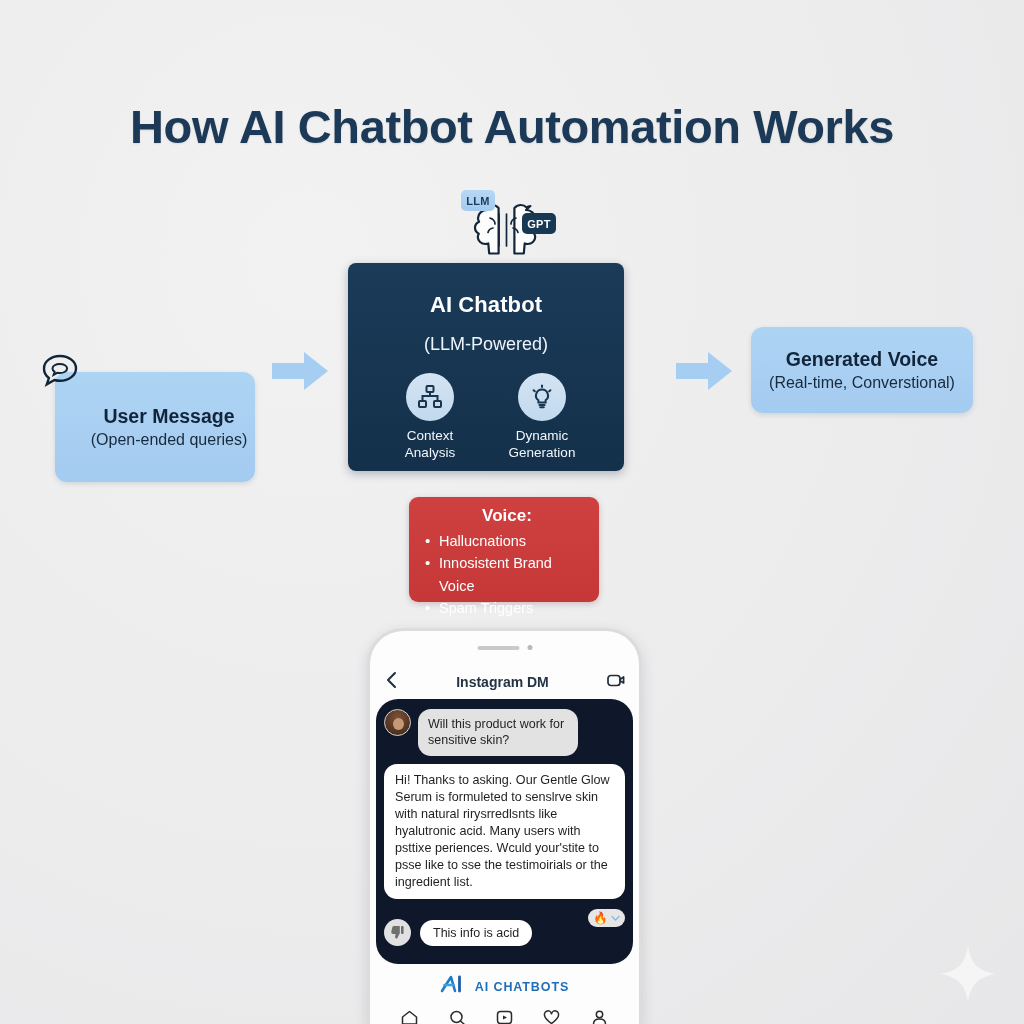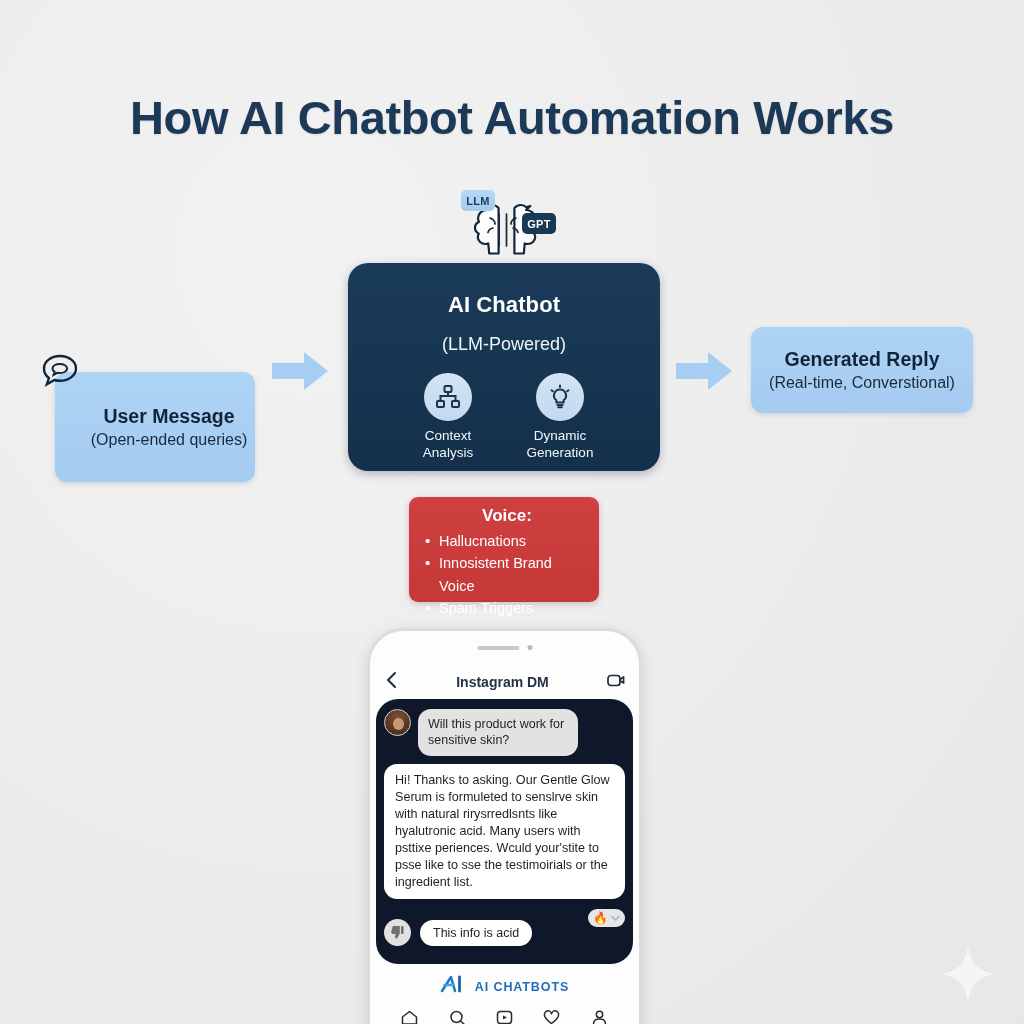--- a/index.html
+++ b/index.html
@@ -8,21 +8,21 @@
     font-family: "Liberation Sans", sans-serif;
     background: radial-gradient(ellipse at 30% 25%, #f2f2f3 0%, #ececed 55%, #e7e7e9 100%);
     position: relative;
     overflow: hidden;
     color: #1b2a3a;
   }
 
   
   .title {
     position: absolute;
-    top: 90px; left: 0; width: 1024px;
+    top: 99px; left: 0; width: 1024px;
     text-align: center;
     font-size: 47px;
     font-weight: 700;
     letter-spacing: -0.4px;
     color: #1c3a57;
     text-shadow: 0 1px 2px rgba(0,0,0,0.10);
   }
 
   
   .flow-box {
@@ -51,22 +51,22 @@
 
   
   .arrow { position: absolute; }
   #arrow-left  { left: 272px; top: 350px; }
   #arrow-right { left: 676px; top: 350px; }
 
   
   #card-chatbot {
     position: absolute;
     left: 348px; top: 263px;
-    width: 312px; height: 208px;
-    border-radius: 20px;
+    width: 276px; height: 208px;
+    border-radius: 8px;
     background: linear-gradient(180deg,#1a3b59 0%, #14304a 100%);
     box-shadow: 0 3px 10px rgba(10,25,45,0.28);
     color: #ffffff;
   }
   #card-chatbot .card-title {
     margin-top: 29px;
     text-align: center;
     font-size: 22px;
     font-weight: 700;
     letter-spacing: 0.1px;
@@ -296,21 +296,21 @@
       </div>
       <div class="f-label">
         <span>Dynamic</span><br>
         <span>Generation</span>
       </div>
     </div>
   </div>
 </div>
 
 <div class="flow-box" id="box-reply">
-  <div class="fb-title">Generated Reply</div>
+  <div class="fb-title">Generated Voice</div>
   <div class="fb-sub">(Real-time, Converstional)</div>
 </div>
 
 <div id="risks">
   <div class="risks-title">Voice:</div>
   <ul>
     <li>Hallucnations</li>
     <li>Innosistent Brand Voice</li>
     <li>Spam Triggers</li>
   </ul>

